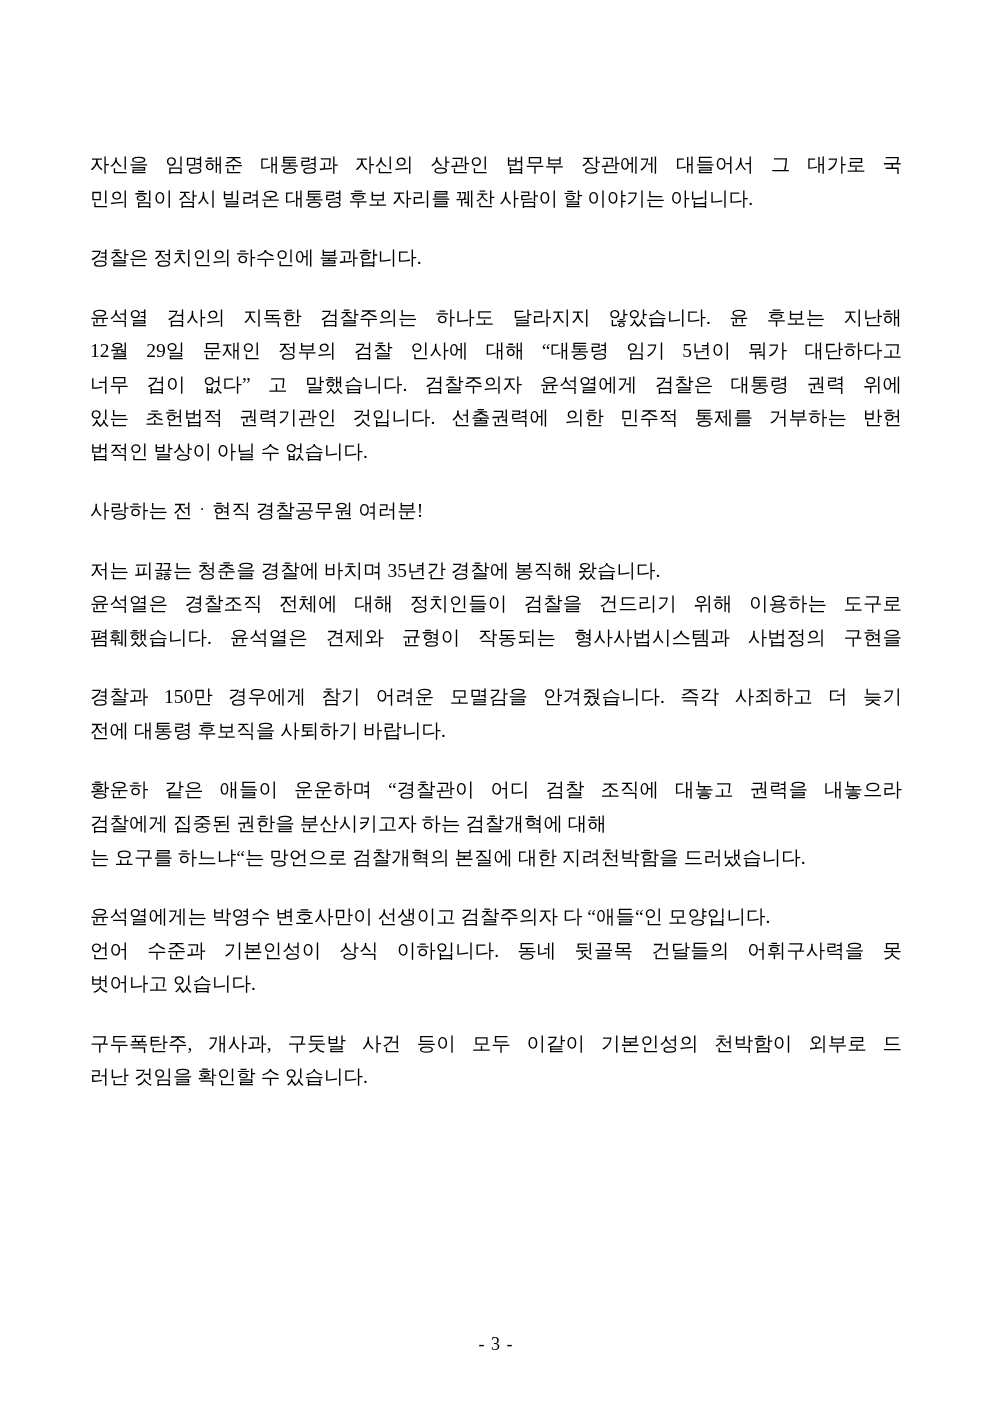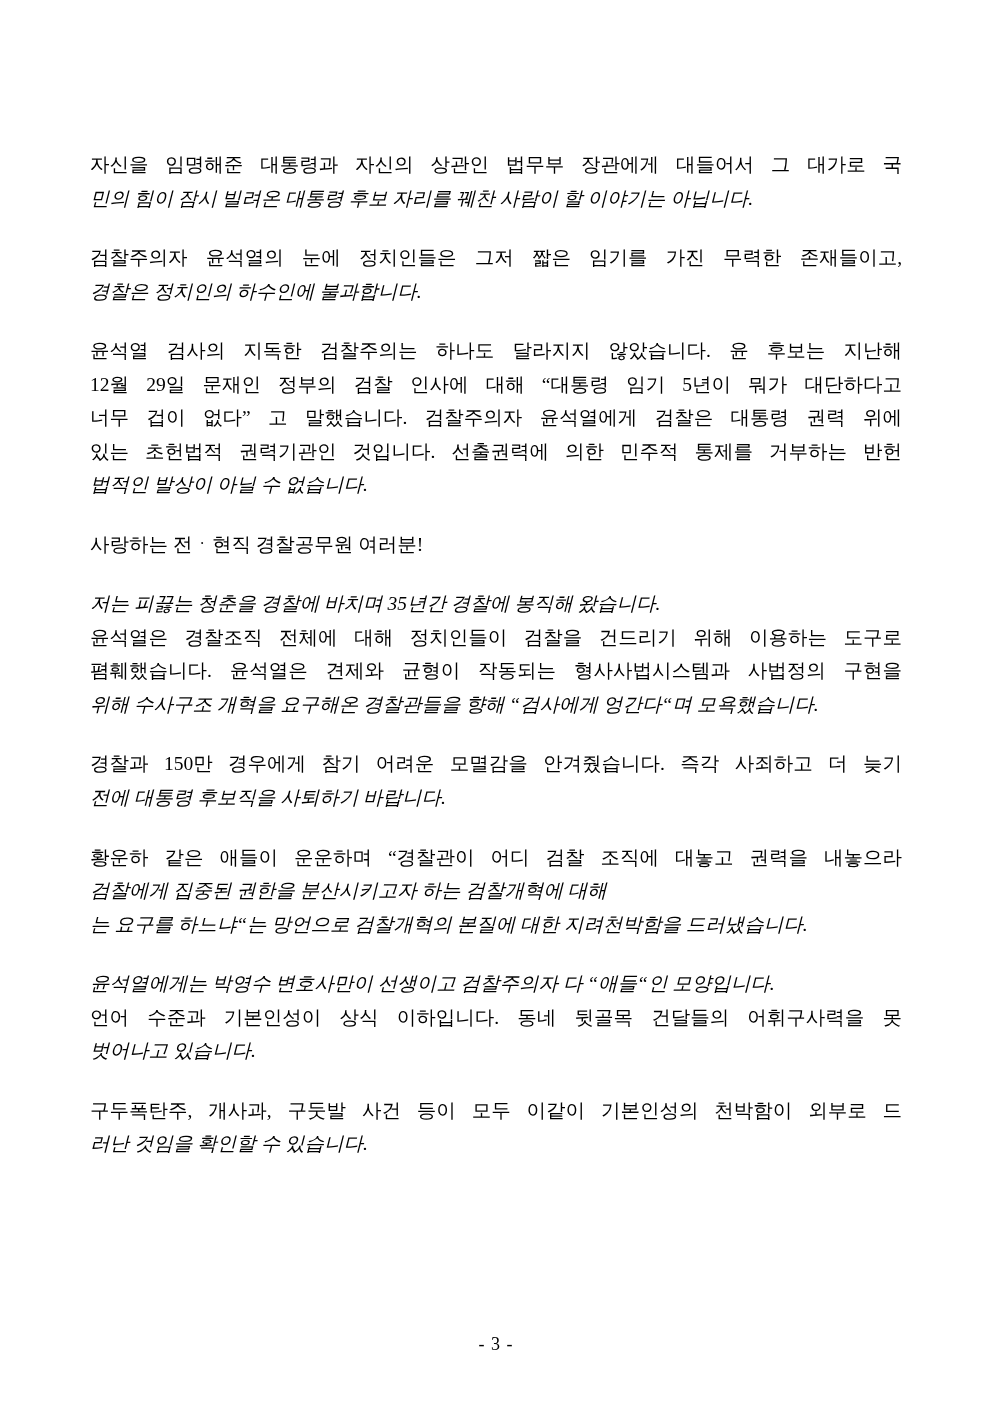--- a/index.html
+++ b/index.html
@@ -42,21 +42,20 @@
   }
   
   .para.just .line {
     text-align: justify;
     text-align-last: justify;
     text-justify: inter-character;
   }
   .para.just .line.last {
     text-align: center;
     text-align-last: left;
-    font-style: italic;
   }
   .para.plain .line {
     text-align: center;
     text-align-last: left;
   }
   .footer {
     position: absolute;
     left: 0;
     right: 0;
     bottom: 48px;
@@ -69,38 +68,36 @@
 </head>
 <body>
 
 <div class="page">
   <div class="doc-body" id="doc-body">
       <p class="para just">
         <span class="line">자신을 임명해준 대통령과 자신의 상관인 법무부 장관에게 대들어서 그 대가로 국</span>
         <span class="line last">민의 힘이 잠시 빌려온 대통령 후보 자리를 꿰찬 사람이 할 이야기는 아닙니다.</span>
       </p>
       <p class="para just">
-        <span class="line">검찰주의자 윤석열의 눈에 정치인들은 그저 짧은 임기를 가진 무력한 존재들이고,</span>
         <span class="line last">경찰은 정치인의 하수인에 불과합니다.</span>
       </p>
       <p class="para just">
         <span class="line">윤석열 검사의 지독한 검찰주의는 하나도 달라지지 않았습니다. 윤 후보는 지난해</span>
         <span class="line">12월 29일 문재인 정부의 검찰 인사에 대해 “대통령 임기 5년이 뭐가 대단하다고</span>
         <span class="line">너무 겁이 없다” 고 말했습니다. 검찰주의자 윤석열에게 검찰은 대통령 권력 위에</span>
         <span class="line">있는 초헌법적 권력기관인 것입니다. 선출권력에 의한 민주적 통제를 거부하는 반헌</span>
         <span class="line last">법적인 발상이 아닐 수 없습니다.</span>
       </p>
       <p class="para plain">
         <span class="line last">사랑하는 전ㆍ현직 경찰공무원 여러분!</span>
       </p>
       <p class="para just">
         <span class="line last">저는 피끓는 청춘을 경찰에 바치며 35년간 경찰에 봉직해 왔습니다.</span>
         <span class="line">윤석열은 경찰조직 전체에 대해 정치인들이 검찰을 건드리기 위해 이용하는 도구로</span>
         <span class="line">폄훼했습니다. 윤석열은 견제와 균형이 작동되는 형사사법시스템과 사법정의 구현을</span>
-        <span class="line last">위해 수사구조 개혁을 요구해온 경찰관들을 향해 “검사에게 엉간다“며 모욕했습니다.</span>
       </p>
       <p class="para just">
         <span class="line">경찰과 150만 경우에게 참기 어려운 모멸감을 안겨줬습니다. 즉각 사죄하고 더 늦기</span>
         <span class="line last">전에 대통령 후보직을 사퇴하기 바랍니다.</span>
       </p>
       <p class="para just">
         <span class="line">황운하 같은 애들이 운운하며 “경찰관이 어디 검찰 조직에 대놓고 권력을 내놓으라</span>
         <span class="line last">검찰에게 집중된 권한을 분산시키고자 하는 검찰개혁에 대해</span>
         <span class="line last">는 요구를 하느냐“는 망언으로 검찰개혁의 본질에 대한 지려천박함을 드러냈습니다.</span>
       </p>

